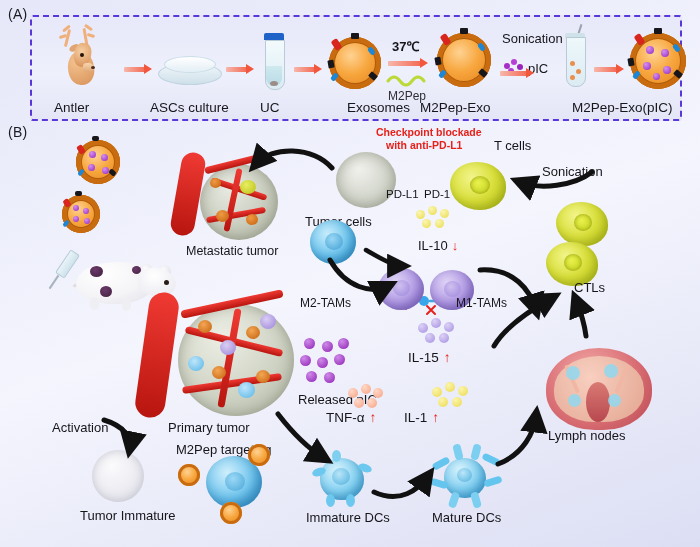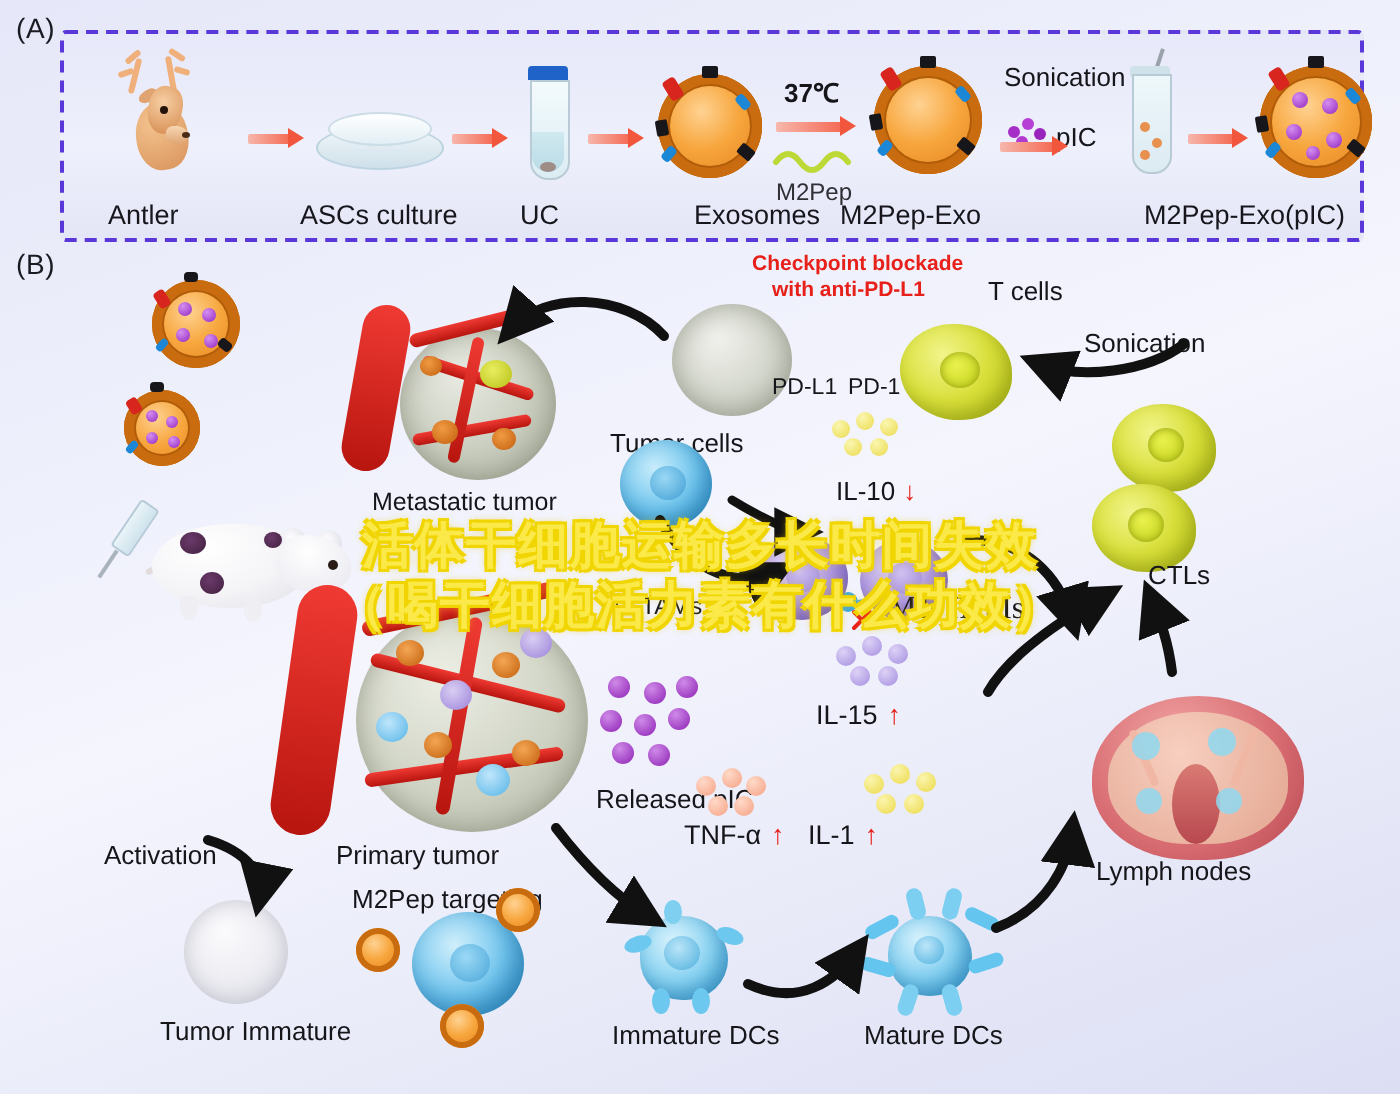--- a/index.html
+++ b/index.html
@@ -384,21 +384,21 @@
       <div style="position:absolute;left:15px;top:12px;width:17px;height:16px;border-radius:50%;
         background:radial-gradient(circle at 40% 35%,#cfc0ef,#9d86dd);"></div>
     </div>
     <div class="mac" style="left:430px;top:150px;width:44px;height:40px;
          background:radial-gradient(circle at 38% 32%,#ded3f5 0%,#b49de6 52%,#8a6fd0 100%);
          box-shadow:inset -3px -4px 10px rgba(70,50,130,.45);">
       <div style="position:absolute;left:14px;top:11px;width:17px;height:16px;border-radius:50%;
         background:radial-gradient(circle at 40% 35%,#cfc0ef,#9d86dd);"></div>
     </div>
     <div class="lbl" style="left:300px;top:176px;font-size:12px;">M2-TAMs</div>
-    <div class="lbl" style="left:444px;top:176px;font-size:16px;font-family:Liberation Serif, serif;">M1-TAMs</div>
+    <div class="lbl" style="left:456px;top:176px;font-size:12px;">M1-TAMs</div>
 
     <div class="tumor" style="left:160px;top:176px;width:140px;height:132px;">
       <div class="vessel" style="left:-18px;top:-4px;width:30px;height:126px;border-radius:40px;transform:rotate(8deg);"></div>
       <div class="tcore" style="left:18px;top:8px;width:116px;height:112px;
            background:radial-gradient(circle at 38% 30%,#eceee4 0%,#cfd3c4 55%,#b0b5a4 100%);"></div>
       <div class="vessel" style="left:20px;top:4px;width:104px;height:8px;transform:rotate(-12deg);"></div>
       <div class="vessel" style="left:24px;top:42px;width:100px;height:7px;transform:rotate(14deg);"></div>
       <div class="vessel" style="left:22px;top:84px;width:100px;height:7px;transform:rotate(-8deg);"></div>
       <div class="vessel" style="left:66px;top:12px;width:7px;height:100px;transform:rotate(10deg);"></div>
       <div class="cellblob" style="left:38px;top:24px;width:14px;height:13px;background:radial-gradient(circle at 40% 35%,#f4a654,#c2600c);"></div>
@@ -441,21 +441,21 @@
       <i style="left:19px;top:14px;width:10px;height:10px;background:radial-gradient(circle at 35% 30%,#ffd9c8,#f5a183);"></i>
     </div>
 
     <div class="dots" style="left:432px;top:262px;width:42px;height:28px;">
       <i style="left:0;top:5px;width:10px;height:10px;background:radial-gradient(circle at 35% 30%,#fbf5ae,#ecd94a);"></i>
       <i style="left:13px;top:0;width:10px;height:10px;background:radial-gradient(circle at 35% 30%,#fbf5ae,#ecd94a);"></i>
       <i style="left:26px;top:4px;width:10px;height:10px;background:radial-gradient(circle at 35% 30%,#fbf5ae,#ecd94a);"></i>
       <i style="left:6px;top:15px;width:10px;height:10px;background:radial-gradient(circle at 35% 30%,#fbf5ae,#ecd94a);"></i>
       <i style="left:20px;top:15px;width:10px;height:10px;background:radial-gradient(circle at 35% 30%,#fbf5ae,#ecd94a);"></i>
     </div>
-    <div class="lbl" style="left:342px;top:290px;font-size:13.5px;"><span>TNF-α</span><span class="red b" style="margin-left:5px;">↑</span></div>
+    <div class="lbl" style="left:326px;top:290px;font-size:13.5px;"><span>TNF-α</span><span class="red b" style="margin-left:5px;">↑</span></div>
     <div class="lbl" style="left:404px;top:290px;font-size:13.5px;"><span>IL-1</span><span class="red b" style="margin-left:5px;">↑</span></div>
 
     <div class="lbl" style="left:176px;top:322px;font-size:13px;">M2Pep targeting</div>
     <div class="mac" style="left:206px;top:336px;width:56px;height:52px;
          background:radial-gradient(circle at 38% 32%,#cfeefb 0%,#72c7f0 52%,#2e9cd8 100%);
          box-shadow:inset -4px -5px 12px rgba(20,90,140,.5);">
       <div style="position:absolute;left:19px;top:16px;width:20px;height:19px;border-radius:50%;
         background:radial-gradient(circle at 40% 35%,#9bd9f6,#4aa6d8);"></div>
     </div>
     <div class="exo" style="left:178px;top:344px;width:22px;height:22px;">
@@ -548,18 +548,14 @@
       <path d="M586,216 C584,200 580,190 576,180" stroke="#111" stroke-width="5" fill="none" marker-end="url(#ah)" stroke-linecap="round"></path>
 
       <path d="M552,178 C520,196 502,212 494,226" stroke="#111" stroke-width="5" fill="none" marker-start="url(#ah)" stroke-linecap="round"></path>
 
       <path d="M104,300 C124,306 132,318 130,328" stroke="#111" stroke-width="5" fill="none" marker-end="url(#ah)" stroke-linecap="round"></path>
 
       <path d="M366,130 C386,142 396,146 402,146" stroke="#111" stroke-width="4.5" fill="none" marker-end="url(#ah)" stroke-linecap="round"></path>
     </svg>
   </div>
 
-  <div id="overlay">
-    <div>活体干细胞运输多长时间失效</div>
-    <div>（喝干细胞活力素有什么功效）</div>
-  </div>
 
 </div>
 
 </body></html>

